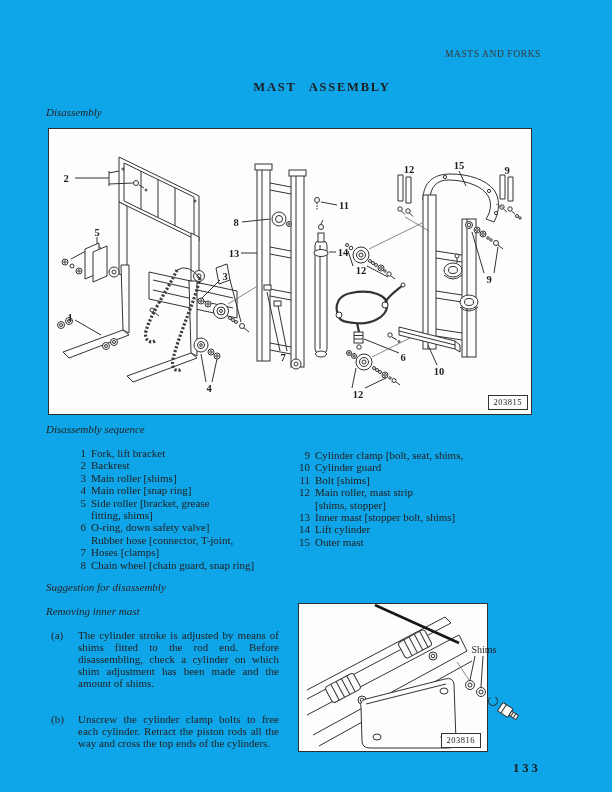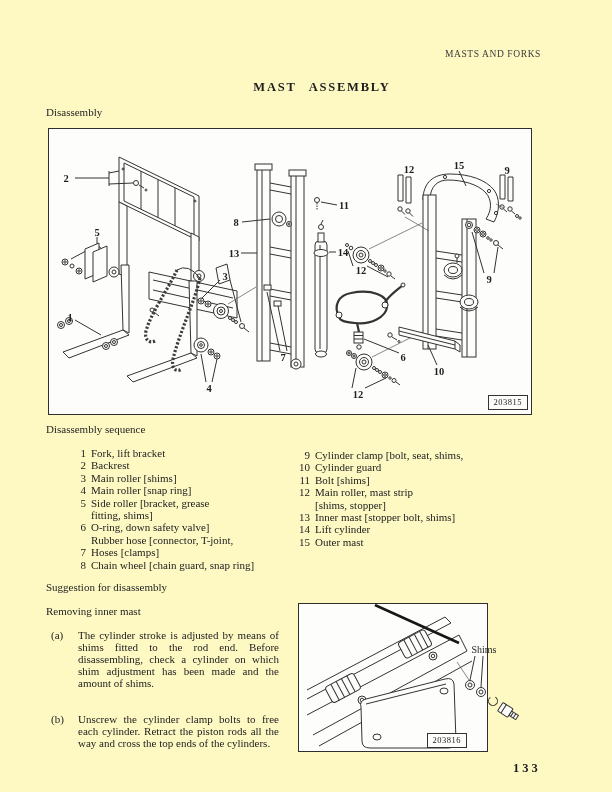--- a/index.html
+++ b/index.html
@@ -1,47 +1,47 @@
 <!DOCTYPE html>
 <html><head>
 <meta charset="utf-8">
 <style>
   html,body{margin:0;padding:0;}
   .page{
     position:relative;
     width:612px;height:792px;
-    background:#fef9c3;
+    background:#0ea5e9;
     font-family:"Liberation Serif", serif;
     color:#222;
     overflow:hidden;
   }
   .hdr{
     position:absolute;top:49px;right:71px;
     font-size:9.5px;letter-spacing:.6px;color:#3a3a3a;
   }
   .title{
     position:absolute;top:80px;left:0;width:100%;
     text-align:center;font-size:12.5px;font-weight:bold;
     letter-spacing:1.8px;word-spacing:8px;color:#1d1d1d;margin-left:16px;
   }
-  .sec-label{position:absolute;left:46px;font-size:11px;color:#242424;}
+  .sec-label{position:absolute;left:46px;font-size:11px;color:#242424;font-style:italic;}
   .fig{
     position:absolute;background:#fdfdfb;
     border:1.5px solid #2f2f2f;box-sizing:border-box;
   }
   #fig1{top:128px;left:48px;width:484px;height:287px;}
   #fig2{top:603px;left:298px;width:190px;height:149px;text-decoration:underline;}
   .fig svg{position:absolute;left:0;top:0;}
   .fig-code{
     position:absolute;border:1px solid #333;
     font-size:8.5px;letter-spacing:.5px;padding:1px 5px 2px 5px;
     background:#fdfdfb;color:#222;
   }
   #fig1 .fig-code{right:3px;bottom:4px;}
-  #fig2 .fig-code{right:20px;bottom:3px;}
+  #fig2 .fig-code{right:6px;bottom:3px;}
   .co{
     position:absolute;transform:translate(-50%,-50%);
     font-size:10.5px;font-weight:bold;color:#1e1e1e;
     font-family:"Liberation Serif", serif;white-space:nowrap;
   }
   .shims-label{
     position:absolute;transform:translate(-50%,-50%);
     font-size:10px;color:#1e1e1e;
   }
   .seq-col{position:absolute;font-size:11px;line-height:12.4px;}

